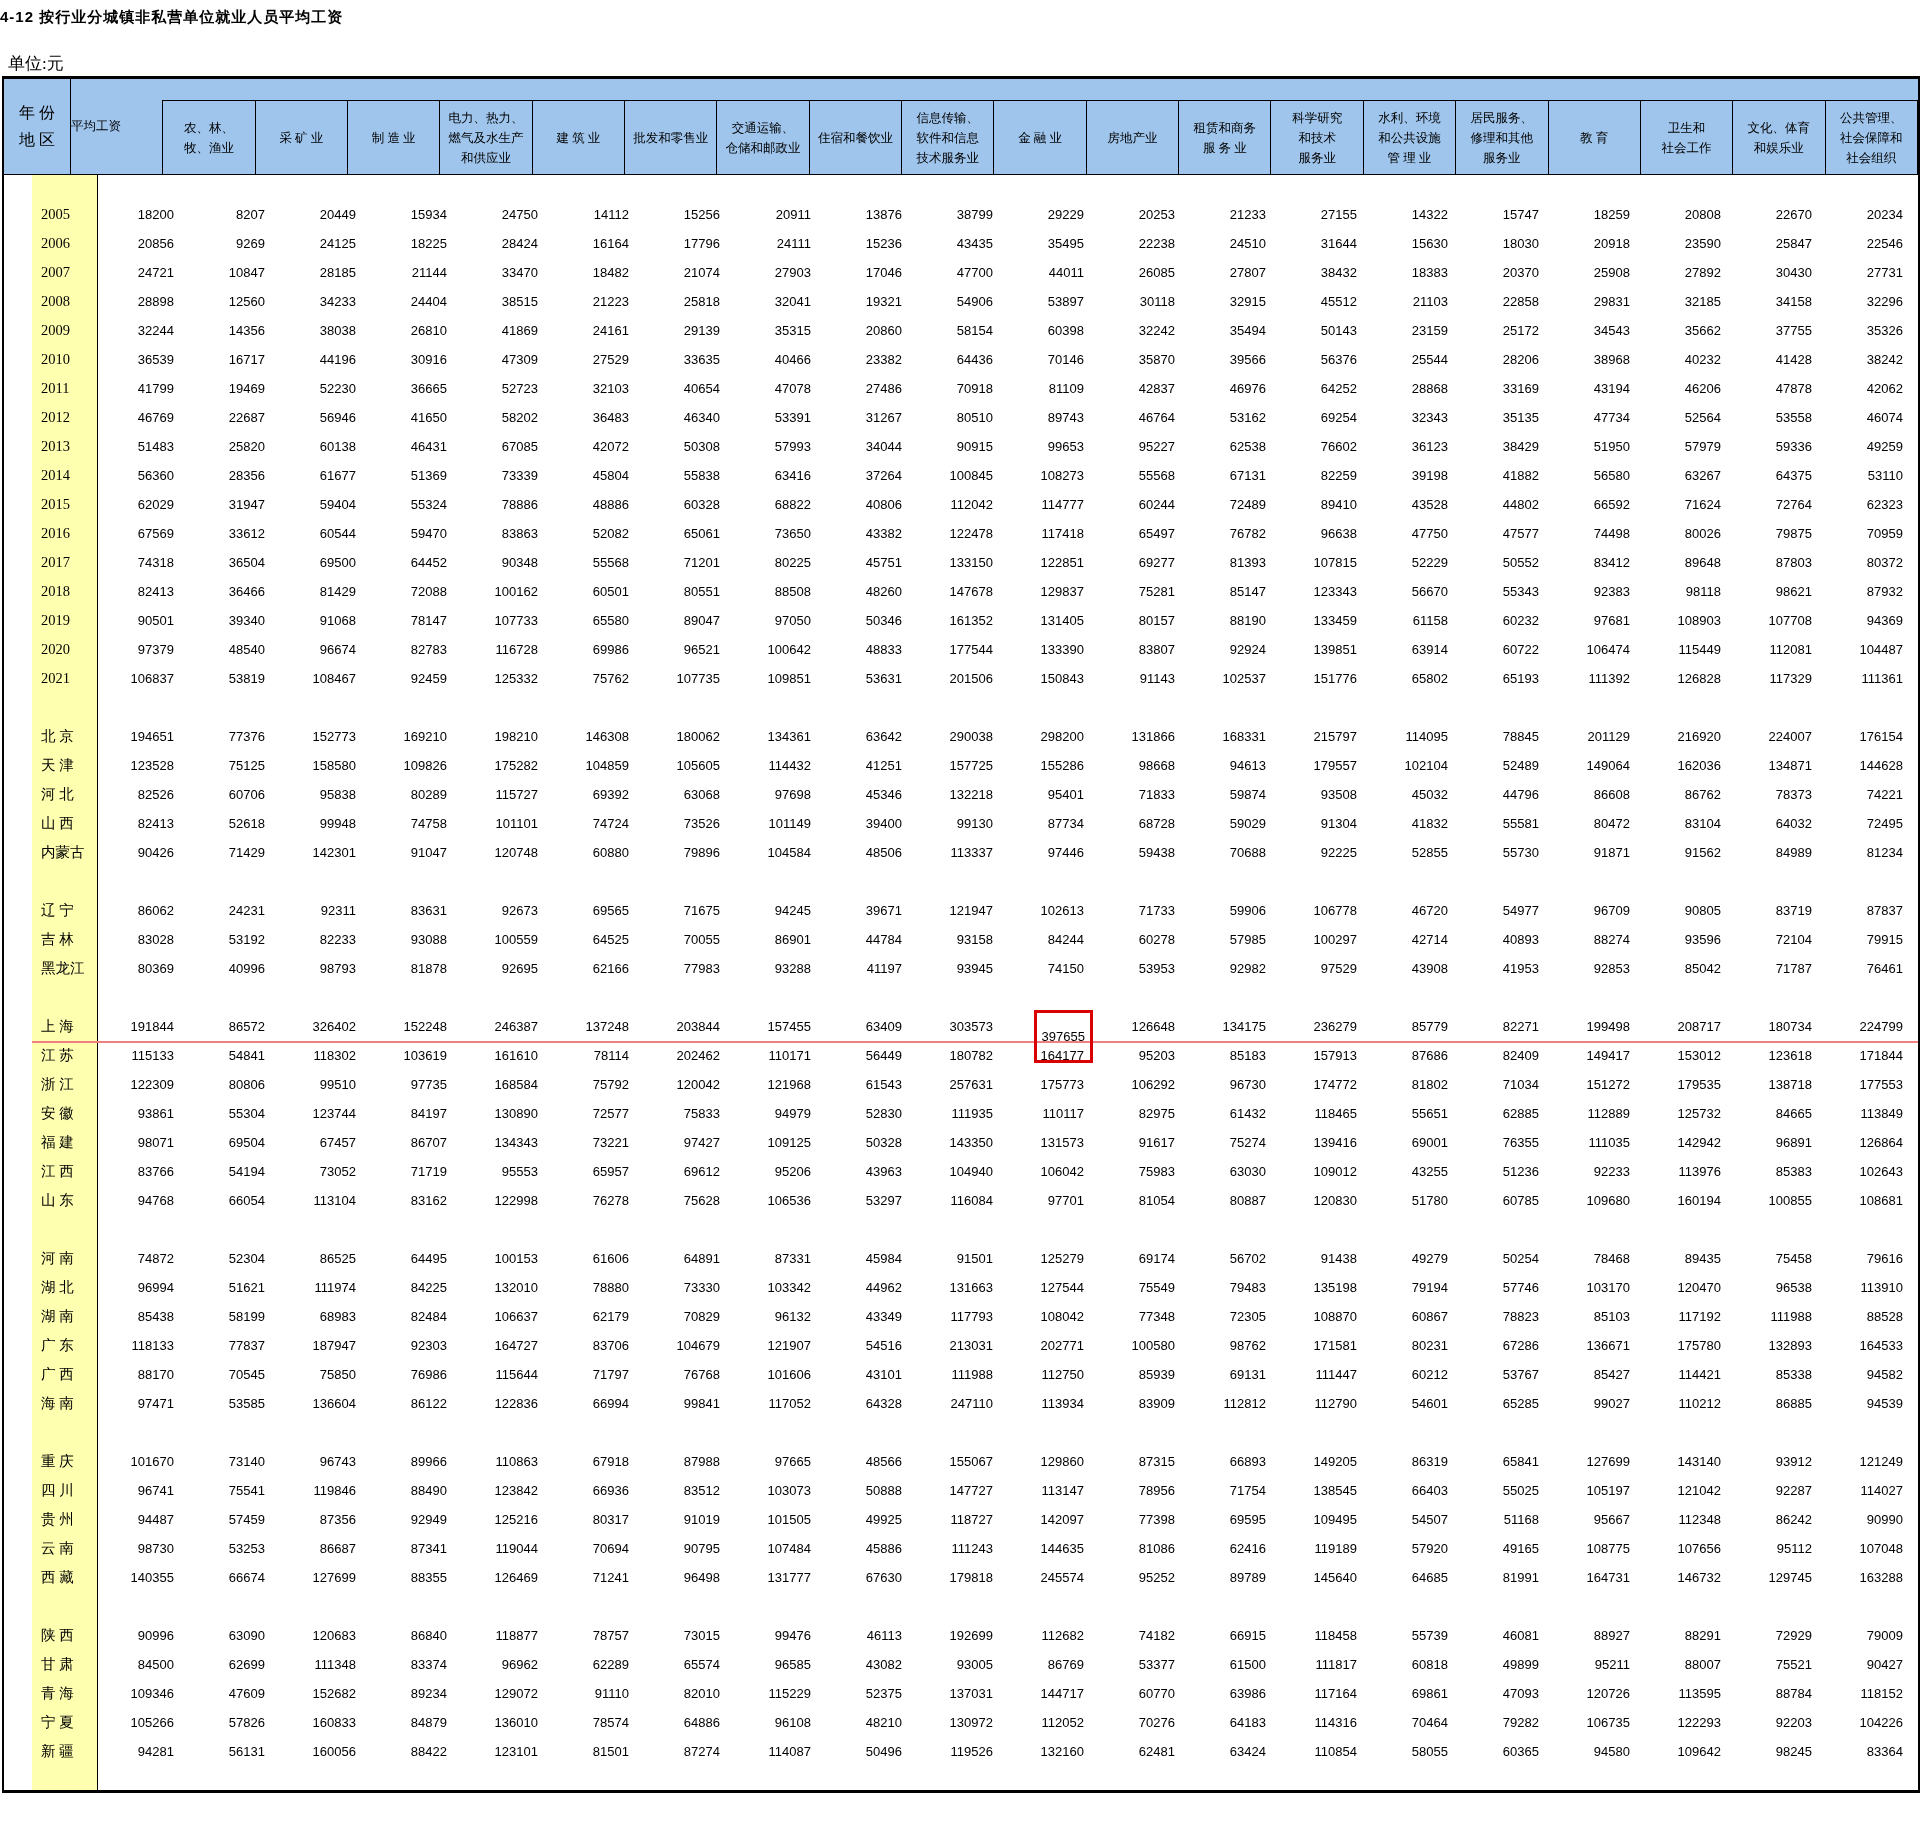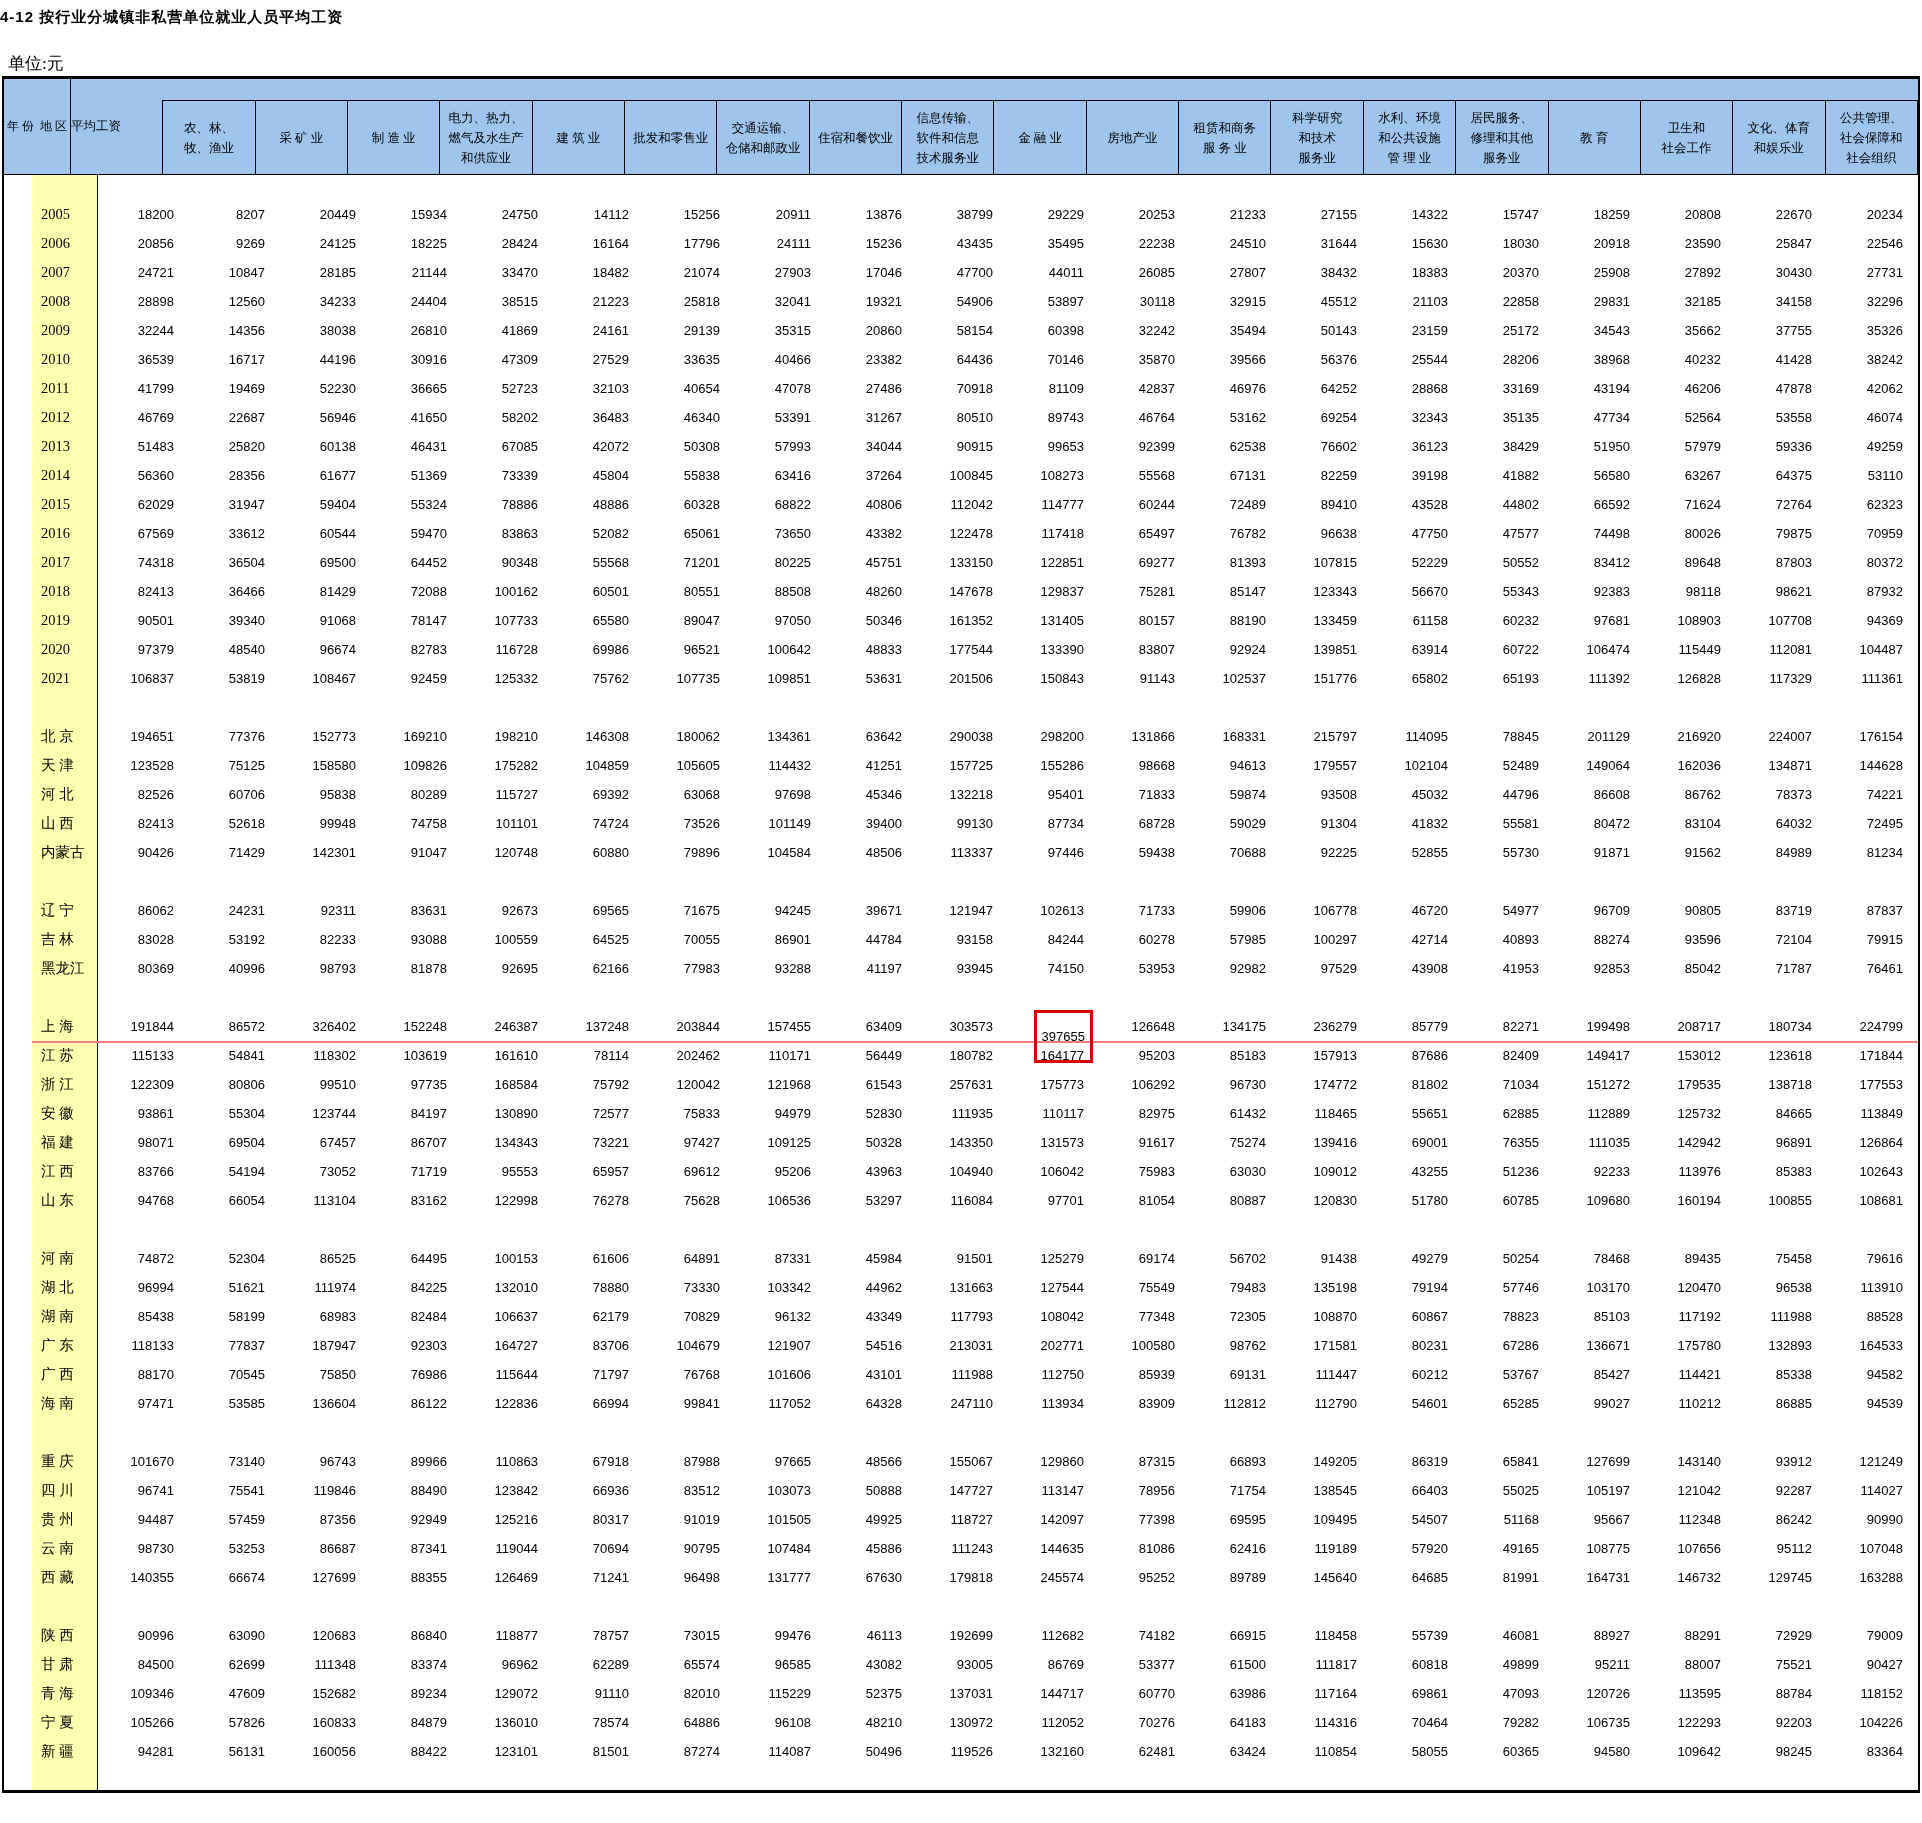--- a/index.html
+++ b/index.html
@@ -1,21 +1,21 @@
 <!DOCTYPE html>
 <html style="--hdr-bg: #9fc5ec; --lbl-bg: #ffffb0; --hl-color: #d80000; --ul-color: #f08080;"><head>
 <meta charset="utf-8">
 <style>
   html,body{margin:0;padding:0;background:#fff;}
   body{width:1922px;height:1823px;position:relative;font-family:"Liberation Sans",sans-serif;color:#000;}
   #title{position:absolute;left:0;top:8px;font-size:15px;font-weight:bold;letter-spacing:1px;font-family:"Liberation Sans",sans-serif;}
   #unit{position:absolute;left:8px;top:52px;font-size:17px;font-family:"Liberation Serif",serif;}
   #table{position:absolute;left:2px;top:76px;width:1914px;height:1711px;border-top:3px solid #000;border-bottom:3px solid #000;border-left:2px solid #000;border-right:2px solid #000;display:flex;flex-direction:column;box-sizing:content-box;}
   #thead{height:95px;background:var(--hdr-bg,#9fc5ec);border-bottom:1px solid #000;display:flex;flex:none;}
-  .corner{width:66px;flex:none;border-right:1px solid #000;display:flex;flex-direction:row;justify-content:center;align-items:center;gap:6px;font-family:"Liberation Serif",serif;font-size:12px;}
+  .corner{width:66px;flex:none;border-right:1px solid #000;display:flex;flex-direction:column;justify-content:center;align-items:center;gap:6px;font-family:"Liberation Serif",serif;font-size:16px;}
   .hcell{flex:1;position:relative;font-family:"Liberation Serif",serif;font-size:12.5px;}
   .hcell.avg{display:flex;align-items:center;justify-content:flex-start;}
   .hbox{position:absolute;top:21px;left:-1px;right:0;bottom:-1px;border:1px solid #000;border-bottom:none;display:flex;flex-direction:column;justify-content:center;align-items:center;text-align:center;line-height:1.6;padding:0 1px;}
   #tbody{flex:1;display:flex;flex-direction:column;margin-left:28px;}
   .row{display:flex;height:29px;flex:none;}
   .row.filler-top{height:25px;}
   .row.filler-bot{flex:1;height:auto;}
   .label-cell{width:66px;flex:none;background:var(--lbl-bg,#ffffb0);border-right:1px solid #000;font-family:"Liberation Serif",serif;font-size:14.5px;line-height:29px;padding-left:9px;box-sizing:border-box;white-space:nowrap;}
   .value-cell{flex:1;text-align:right;font-size:13px;line-height:29px;padding-right:15px;box-sizing:border-box;}
   .row.red-underline{border-bottom:2px solid var(--ul-color,#f08080);margin-bottom:-2px;z-index:2;}
@@ -345,21 +345,21 @@
         <div class="value-cell">25820</div>
         <div class="value-cell">60138</div>
         <div class="value-cell">46431</div>
         <div class="value-cell">67085</div>
         <div class="value-cell">42072</div>
         <div class="value-cell">50308</div>
         <div class="value-cell">57993</div>
         <div class="value-cell">34044</div>
         <div class="value-cell">90915</div>
         <div class="value-cell">99653</div>
-        <div class="value-cell">92399</div>
+        <div class="value-cell">95227</div>
         <div class="value-cell">62538</div>
         <div class="value-cell">76602</div>
         <div class="value-cell">36123</div>
         <div class="value-cell">38429</div>
         <div class="value-cell">51950</div>
         <div class="value-cell">57979</div>
         <div class="value-cell">59336</div>
         <div class="value-cell">49259</div>
       </div>
       <div class="row">

